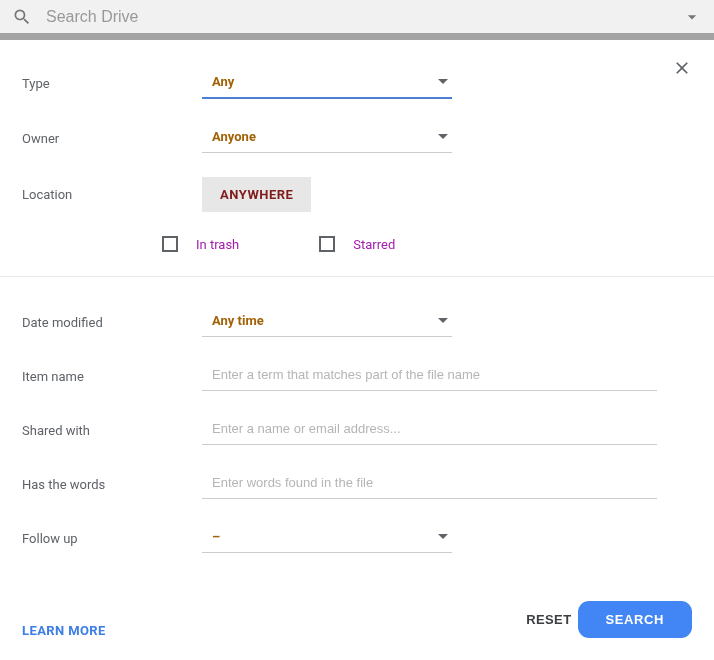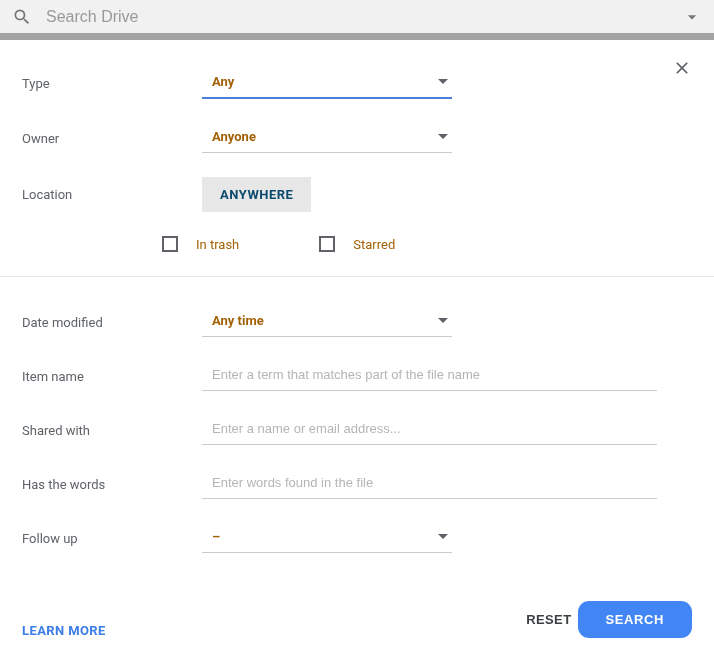--- a/index.html
+++ b/index.html
@@ -84,21 +84,21 @@
       border-left: 5px solid transparent;
       border-right: 5px solid transparent;
       border-top: 5px solid #5f6368;
     }
     .location-chip {
       background: #e7e7e7;
       padding: 10px 18px;
       font-size: 13px;
       font-weight: 700;
       letter-spacing: 0.5px;
-      color: #0c4a6e;
+      color: #7f1d1d;
       cursor: pointer;
       display: inline-block;
     }
     .checkbox-row {
       display: flex;
       align-items: center;
       margin-left: 140px;
       margin-bottom: 24px;
       gap: 80px;
     }
@@ -108,21 +108,21 @@
       cursor: pointer;
     }
     .checkbox-box {
       width: 16px;
       height: 16px;
       border: 2px solid #5f6368;
       margin-right: 18px;
     }
     .checkbox-label {
       font-size: 13px;
-      color: #a16207;
+      color: #a21caf;
     }
     .divider {
       border: none;
       border-top: 1px solid #e8e8e8;
       margin: 12px -22px 30px -22px;
     }
     .text-input {
       width: 455px;
       border: none;
       border-bottom: 1px solid #ccc;

